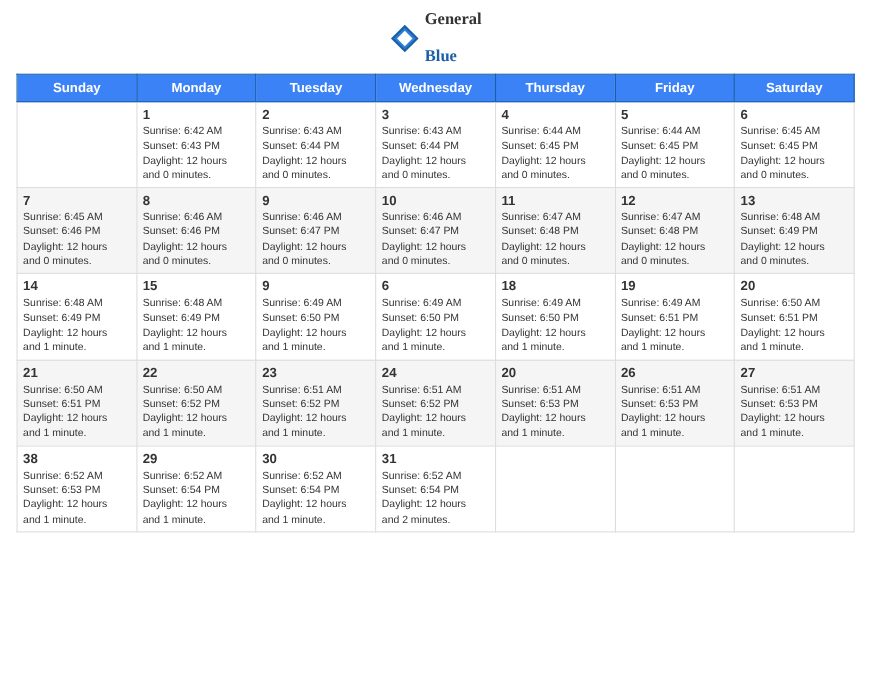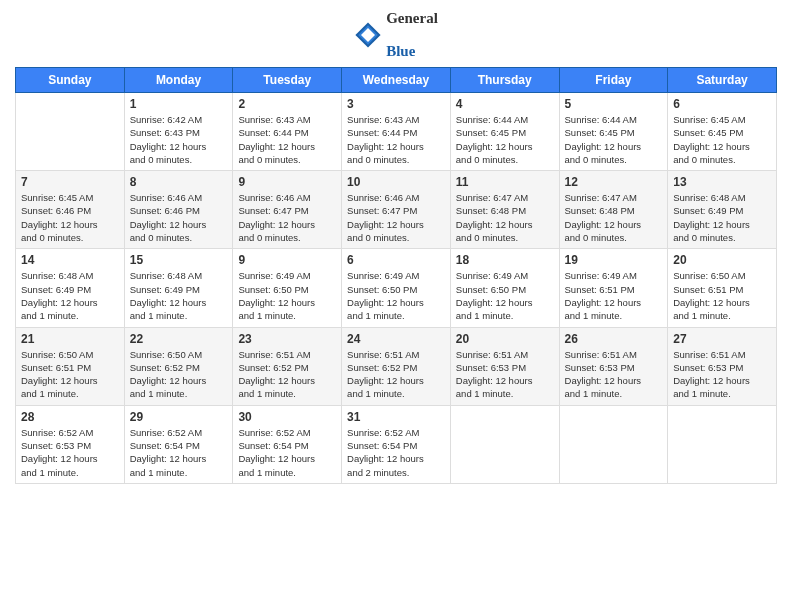--- a/index.html
+++ b/index.html
@@ -323,21 +323,21 @@
           <td>
             <div class="cell-day">27</div>
             <div class="cell-info" style="white-space: pre-line;">Sunrise: 6:51 AM
 Sunset: 6:53 PM
 Daylight: 12 hours
 and 1 minute.</div>
           </td>
         </tr>
         <tr class="row-bg-white">
           <td>
-            <div class="cell-day">28</div>
+            <div class="cell-day">38</div>
             <div class="cell-info" style="white-space: pre-line;">Sunrise: 6:52 AM
 Sunset: 6:53 PM
 Daylight: 12 hours
 and 1 minute.</div>
           </td>
           <td>
             <div class="cell-day">29</div>
             <div class="cell-info" style="white-space: pre-line;">Sunrise: 6:52 AM
 Sunset: 6:54 PM
 Daylight: 12 hours

